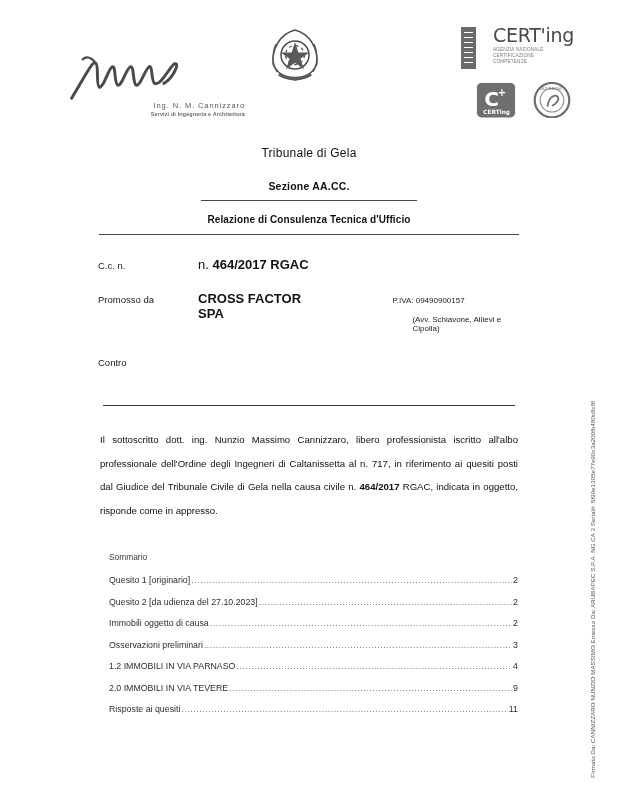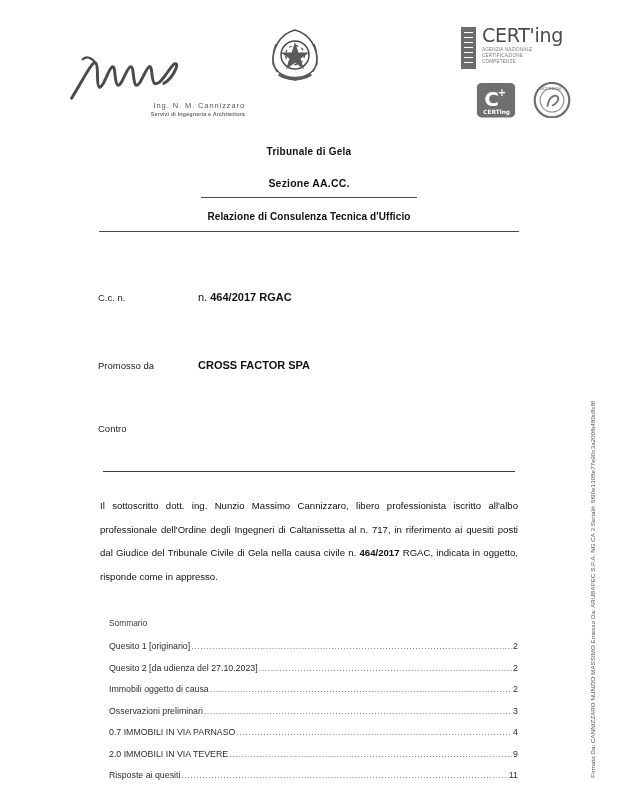--- a/index.html
+++ b/index.html
@@ -24,45 +24,45 @@
     margin-top:1px; font-family:"Liberation Sans", sans-serif;
   }
   .logo-sub {
     font-size:5.4px; letter-spacing:.15px; color:#6a6a6a; margin-top:1px;
     font-weight:bold;
   }
 
   .emblem { position:absolute; left:264px; top:24px; width:62px; height:62px; }
 
   .logo-right { position:absolute; right:18px; top:26px; width:140px; }
-  .certing-top { display:flex; align-items:flex-start; gap:5px; }
+  .certing-top { display:flex; align-items:flex-start; gap:16px; }
   .cert-ibar { width:17px; }
   .certing-word { font-size:19px; color:#4a4a4a; letter-spacing:-.3px; line-height:1;
                   font-family:"DejaVu Sans", sans-serif; }
   .certing-tag { font-size:4.6px; color:#7b7b7b; line-height:1.35; margin-top:2px; letter-spacing:.2px; }
   .certing-bottom { display:flex; align-items:center; gap:16px; margin-top:12px; padding-left:16px; }
   .cmark { width:40px; }
   .amark { width:40px; }
 
   
   .titles { margin-top:6px; text-align:center; }
-  .title-main { font-size:10px; font-weight:bold; letter-spacing:.25px; color:#111; }
+  .title-main { font-size:12px; font-weight:normal; letter-spacing:.25px; color:#111; }
   .title-sub  { font-size:10.5px; font-weight:bold; letter-spacing:.2px; color:#111; margin-top:20px; }
   .title-rel  { font-size:10px;  font-weight:bold; letter-spacing:.1px; color:#111; margin-top:13px; }
 
   .rule { height:1px; background:#4b4b4b; }
   .rule-narrow { width:216px; margin:8px auto 0; }
   .rule-wide   { width:420px; margin:9px auto 0; }
   .rule-body   { width:412px; margin:0 auto; background:#3d3d3d; }
 
   
   .meta { margin-top:22px; padding:0 98px 0 98px; }
   .meta-row { display:flex; align-items:baseline; margin-bottom:19px; }
   .meta-label { width:100px; flex:0 0 100px; font-size:9.5px; color:#222; }
-  .meta-value { font-size:11px; color:#111;margin-top:37px; }
+  .meta-value { font-size:13px; color:#111; }
   .meta-value.bold { font-weight:bold; }
   .meta-value .lead { font-weight:normal; }
   .meta-extra { margin-left:72px; }
   .meta-piva { font-size:8px; color:#222; }
   .meta-avv  { font-size:8px; color:#222; margin-top:10px; margin-left:20px; }
   .meta-contro { margin-top:24px; }
 
   
   .body-wrap { margin-top:37px; }
   .body-text { padding:0 100px; margin-top:22px; }
@@ -191,20 +191,24 @@
       <div class="meta-label">C.c. n.</div>
       <div class="meta-value">
         <span class="lead">n.</span>
         <b>464/2017 RGAC</b>
       </div>
     </div>
 
     <div class="meta-row">
       <div class="meta-label">Promosso da</div>
       <div class="meta-value bold">CROSS FACTOR SPA</div>
+      <div class="meta-extra">
+        <div class="meta-piva">P.IVA: 09490900157</div>
+        <div class="meta-avv">(Avv. Schiavone, Allievi e Cipolla)</div>
+      </div>
     </div>
 
     <div class="meta-row meta-contro">
       <div class="meta-label">Contro</div>
       <div class="meta-value"></div>
     </div>
   </div>
 
   <div class="body-wrap">
     <div class="rule rule-body"></div>
@@ -230,21 +234,21 @@
           <span class="toc-label">Immobili oggetto di causa</span>
           <span class="toc-dots">........................................................................................................................................................................................................</span>
           <span class="toc-page">2</span>
         </div>
         <div class="toc-item">
           <span class="toc-label">Osservazioni preliminari</span>
           <span class="toc-dots">........................................................................................................................................................................................................</span>
           <span class="toc-page">3</span>
         </div>
         <div class="toc-item">
-          <span class="toc-label">0.7 IMMOBILI IN VIA PARNASO</span>
+          <span class="toc-label">1.2 IMMOBILI IN VIA PARNASO</span>
           <span class="toc-dots">........................................................................................................................................................................................................</span>
           <span class="toc-page">4</span>
         </div>
         <div class="toc-item">
           <span class="toc-label">2.0 IMMOBILI IN VIA TEVERE </span>
           <span class="toc-dots">........................................................................................................................................................................................................</span>
           <span class="toc-page">9</span>
         </div>
         <div class="toc-item">
           <span class="toc-label">Risposte ai quesiti </span>

